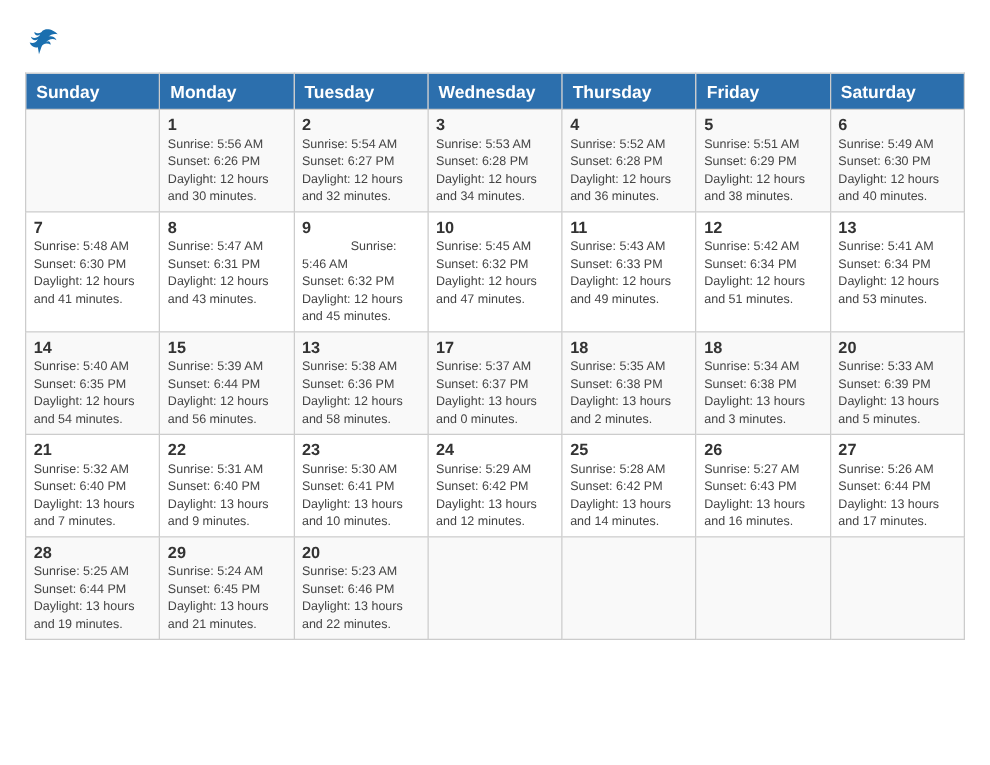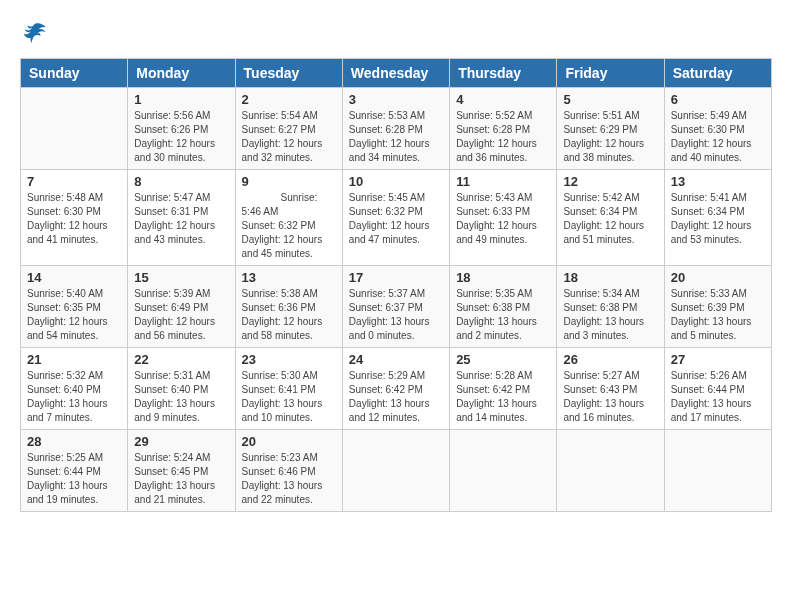--- a/index.html
+++ b/index.html
@@ -173,21 +173,21 @@
 Sunset: 6:34 PM
 Daylight: 12 hours
 and 53 minutes.</span></td>
       </tr>
       <tr>
         <td><span class="day-number">14</span><span class="day-info" style="white-space: pre-line;">Sunrise: 5:40 AM
 Sunset: 6:35 PM
 Daylight: 12 hours
 and 54 minutes.</span></td>
         <td><span class="day-number">15</span><span class="day-info" style="white-space: pre-line;">Sunrise: 5:39 AM
-Sunset: 6:49 PM
+Sunset: 6:44 PM
 Daylight: 12 hours
 and 56 minutes.</span></td>
         <td><span class="day-number">13</span><span class="day-info" style="white-space: pre-line;">Sunrise: 5:38 AM
 Sunset: 6:36 PM
 Daylight: 12 hours
 and 58 minutes.</span></td>
         <td><span class="day-number">17</span><span class="day-info" style="white-space: pre-line;">Sunrise: 5:37 AM
 Sunset: 6:37 PM
 Daylight: 13 hours
 and 0 minutes.</span></td>

